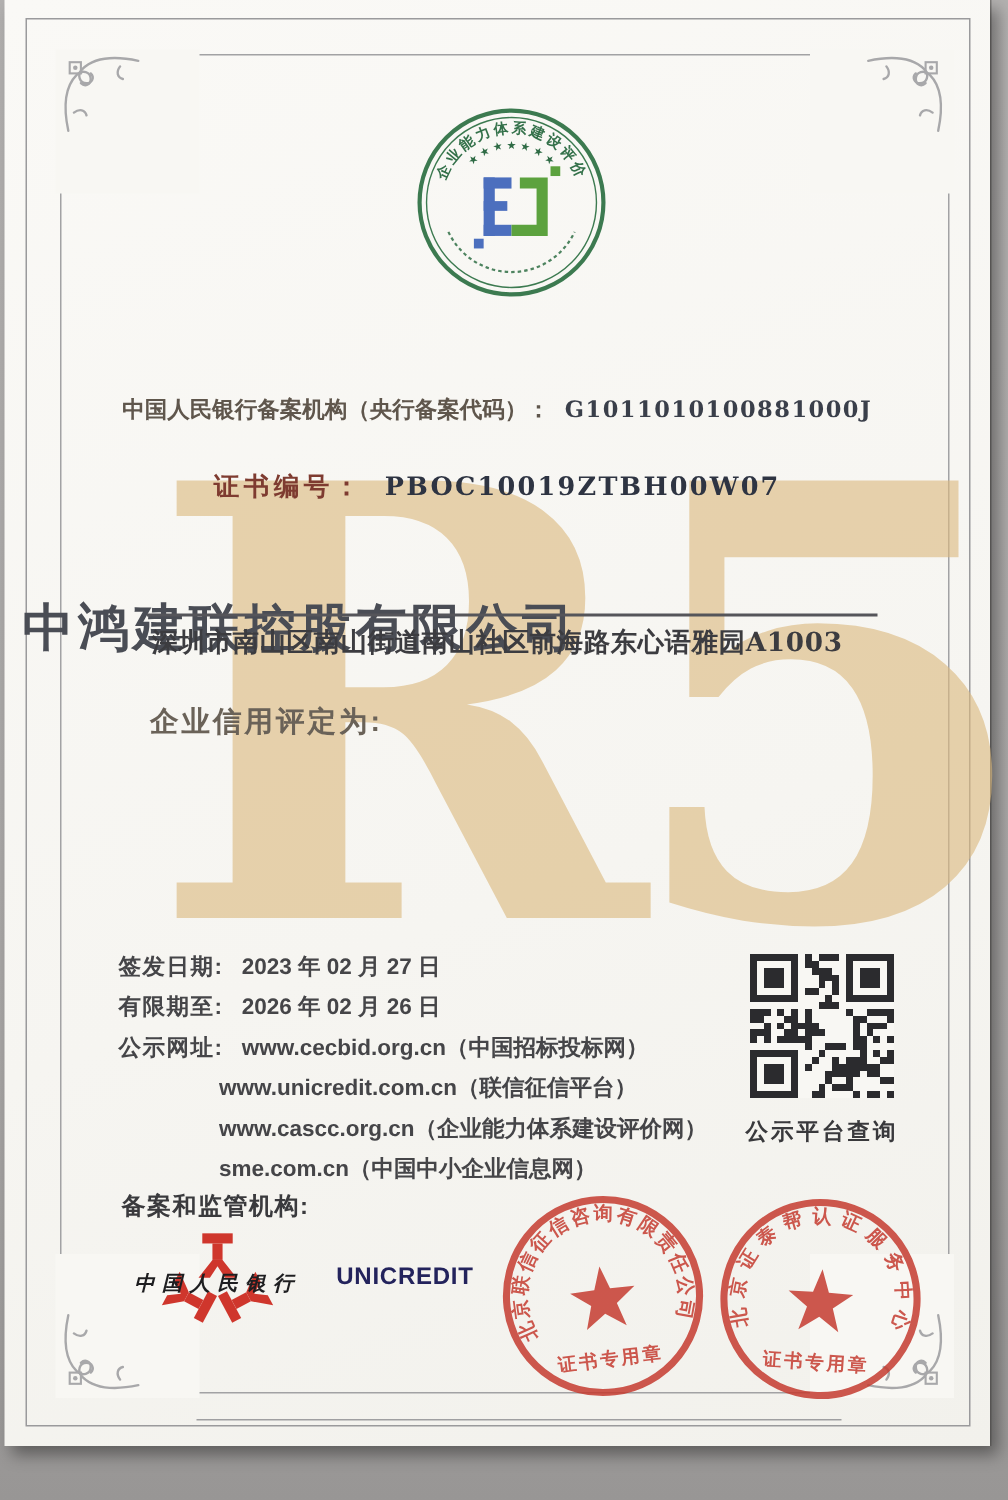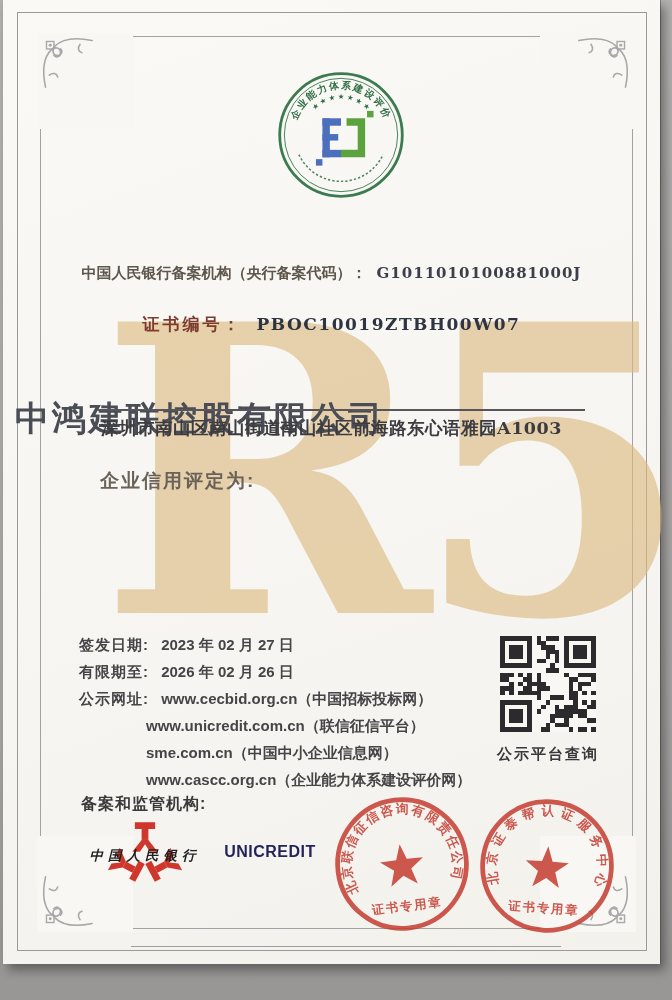--- a/index.html
+++ b/index.html
@@ -219,22 +219,22 @@
       </div>
       <div class="row">
         <span class="lbl">有限期至:</span>
         <span>2026 年 02 月 26 日</span>
       </div>
       <div class="row">
         <span class="lbl">公示网址:</span>
         <span>www.cecbid.org.cn（中国招标投标网）</span>
       </div>
       <div class="row url-row">www.unicredit.com.cn（联信征信平台）</div>
+      <div class="row url-row">www.cascc.org.cn（企业能力体系建设评价网）</div>
       <div class="row url-row">sme.com.cn（中国中小企业信息网）</div>
-      <div class="row url-row">www.cascc.org.cn（企业能力体系建设评价网）</div>
     </div>
 
     <div class="qr-block">
       <svg id="qr-svg" viewBox="0 0 21 21" shape-rendering="crispEdges">
           <rect x="0" y="0" width="21" height="21" fill="#f8f7f3"></rect>
           <rect x="8" y="0" width="1" height="1" fill="#2b2b2e"></rect>
           <rect x="10" y="0" width="1" height="1" fill="#2b2b2e"></rect>
           <rect x="11" y="0" width="1" height="1" fill="#2b2b2e"></rect>
           <rect x="12" y="0" width="1" height="1" fill="#2b2b2e"></rect>
           <rect x="8" y="1" width="1" height="1" fill="#2b2b2e"></rect>

